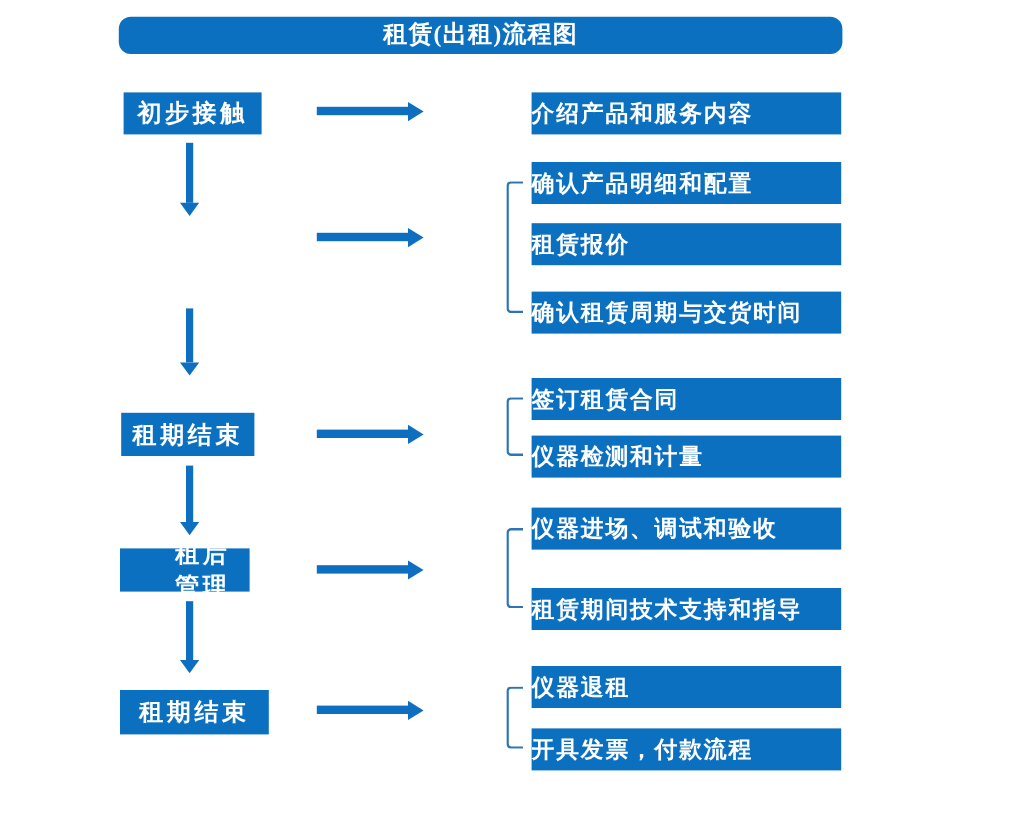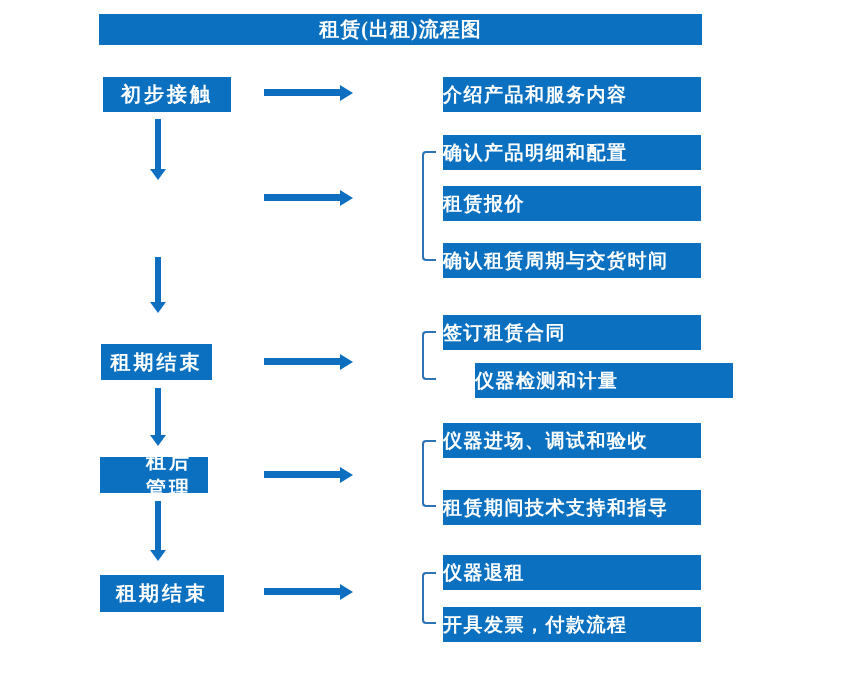--- a/index.html
+++ b/index.html
@@ -24,20 +24,21 @@
     position: absolute;
     left: 99px; top: 14px;
     width: 603px; height: 31px;
     background: var(--box-blue);
     color: var(--text-white);
     font-size: 20px;
     font-weight: bold;
     letter-spacing: 1px;
     text-align: center;
     line-height: 31px;
+    border-radius: 10px;
   }
   .stage {
     position: absolute;
     background: var(--box-blue);
     color: var(--text-white);
     font-size: 20px;
     font-weight: bold;
     letter-spacing: 3px;
     display: flex;
     align-items: center;
@@ -101,21 +102,21 @@
     border-radius: 4px 0 0 4px;
   }
 </style>
 </head>
 <body>
 
 <div class="canvas">
 
   <div class="title-bar">租赁(出租)流程图</div>
 
-  <div class="stage" style="left:103px; top:77px;  width:128px; height:35px;">初步接触</div>
+  <div class="stage" style="left:103px; top:77px;  width:115px; height:35px;">初步接触</div>
   <div class="stage" style="left:101px; top:344px; width:111px; height:36px;">租期结束</div>
   <div class="stage" style="left:100px; top:457px; width:108px; height:36px;padding-left:46px;">租后管理</div>
   <div class="stage" style="left:100px; top:575px; width:124px; height:37px;">租期结束</div>
 
   <div class="v-arrow" style="top:119px; height:50px;"></div>
   <div class="v-arrow" style="top:257px; height:45px;"></div>
   <div class="v-arrow" style="top:388px; height:47px;"></div>
   <div class="v-arrow" style="top:501px; height:49px;"></div>
 
   <div class="h-arrow" style="top:89px;"></div>
@@ -129,21 +130,21 @@
   <div class="bracket" style="top:440px; height:67px;"></div>
   <div class="bracket" style="top:572px; height:52px;"></div>
 
   <div class="output" style="top:77px;">介绍产品和服务内容</div>
 
   <div class="output" style="top:135px;">确认产品明细和配置</div>
   <div class="output" style="top:186px;">租赁报价</div>
   <div class="output" style="top:243px;">确认租赁周期与交货时间</div>
 
   <div class="output" style="top:315px;">签订租赁合同</div>
-  <div class="output" style="top:363px;margin-left:32px;">仪器检测和计量</div>
+  <div class="output" style="top:363px;">仪器检测和计量</div>
 
   <div class="output" style="top:423px;">仪器进场、调试和验收</div>
   <div class="output" style="top:490px;">租赁期间技术支持和指导</div>
 
   <div class="output" style="top:555px;">仪器退租</div>
   <div class="output" style="top:607px;">开具发票，付款流程</div>
 
 </div>
 
 </body></html>

